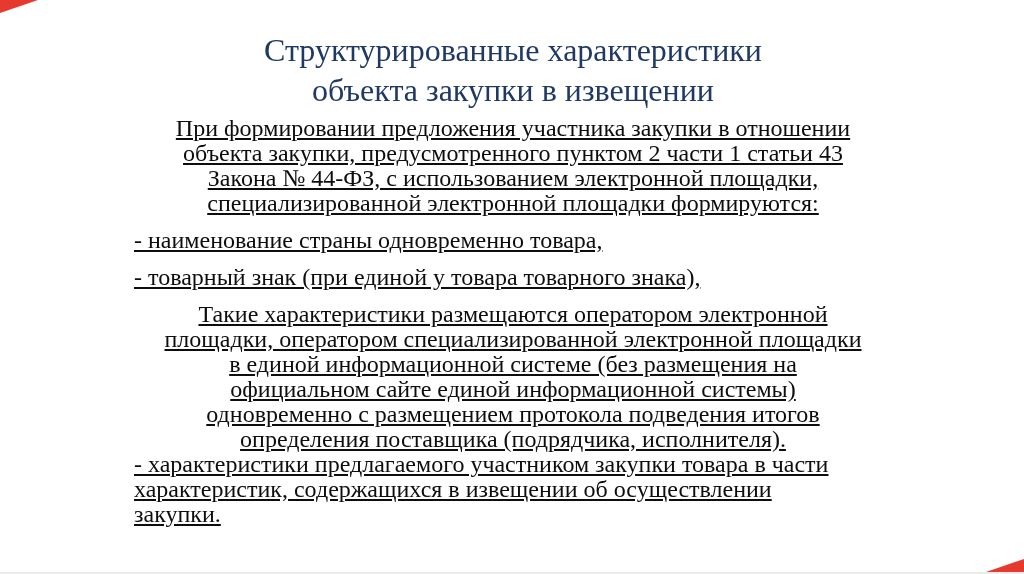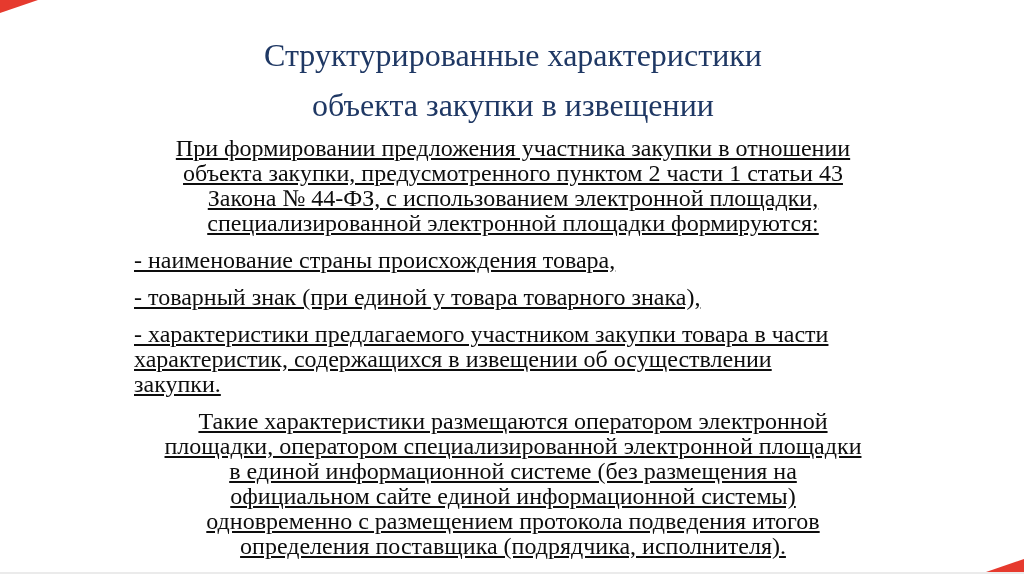--- a/index.html
+++ b/index.html
@@ -42,21 +42,21 @@
   }
   .content {
     position: absolute;
     left: 134px;
     top: 30px;
     width: 758px;
   }
   .title {
     margin: 0 0 6px 0;
     font-size: 32px;
-    line-height: 50px;
+    line-height: 40px;
     font-weight: normal;
     color: #1f3864;
     text-align: center;
     white-space: pre-line;
   }
   .para {
     margin: 0;
     font-size: 24px;
     line-height: 25px;
     color: #0d0d0d;
@@ -87,29 +87,29 @@
   <div class="content">
 
     <h1 class="title">Структурированные характеристики
 объекта закупки в извещении</h1>
 
     <p class="para intro">При формировании предложения участника закупки в отношении
 объекта закупки, предусмотренного пунктом 2 части 1 статьи 43
 Закона № 44-ФЗ, с использованием электронной площадки,
 специализированной электронной площадки формируются:</p>
 
-    <p class="para bullet">- наименование страны происхождения товара,</p>
+    <p class="para bullet">- наименование страны одновременно товара,</p>
 
     <p class="para bullet">- товарный знак (при единой у товара товарного знака),</p>
-
-    <p class="para bullet">- характеристики предлагаемого участником закупки товара в части
-характеристик, содержащихся в извещении об осуществлении
-закупки.</p>
 
     <p class="para closing">Такие характеристики размещаются оператором электронной
 площадки, оператором специализированной электронной площадки
 в единой информационной системе (без размещения на
 официальном сайте единой информационной системы)
 одновременно с размещением протокола подведения итогов
 определения поставщика (подрядчика, исполнителя).</p>
 
+    <p class="para bullet">- характеристики предлагаемого участником закупки товара в части
+характеристик, содержащихся в извещении об осуществлении
+закупки.</p>
+
   </div>
 </div>
 
 </body></html>

